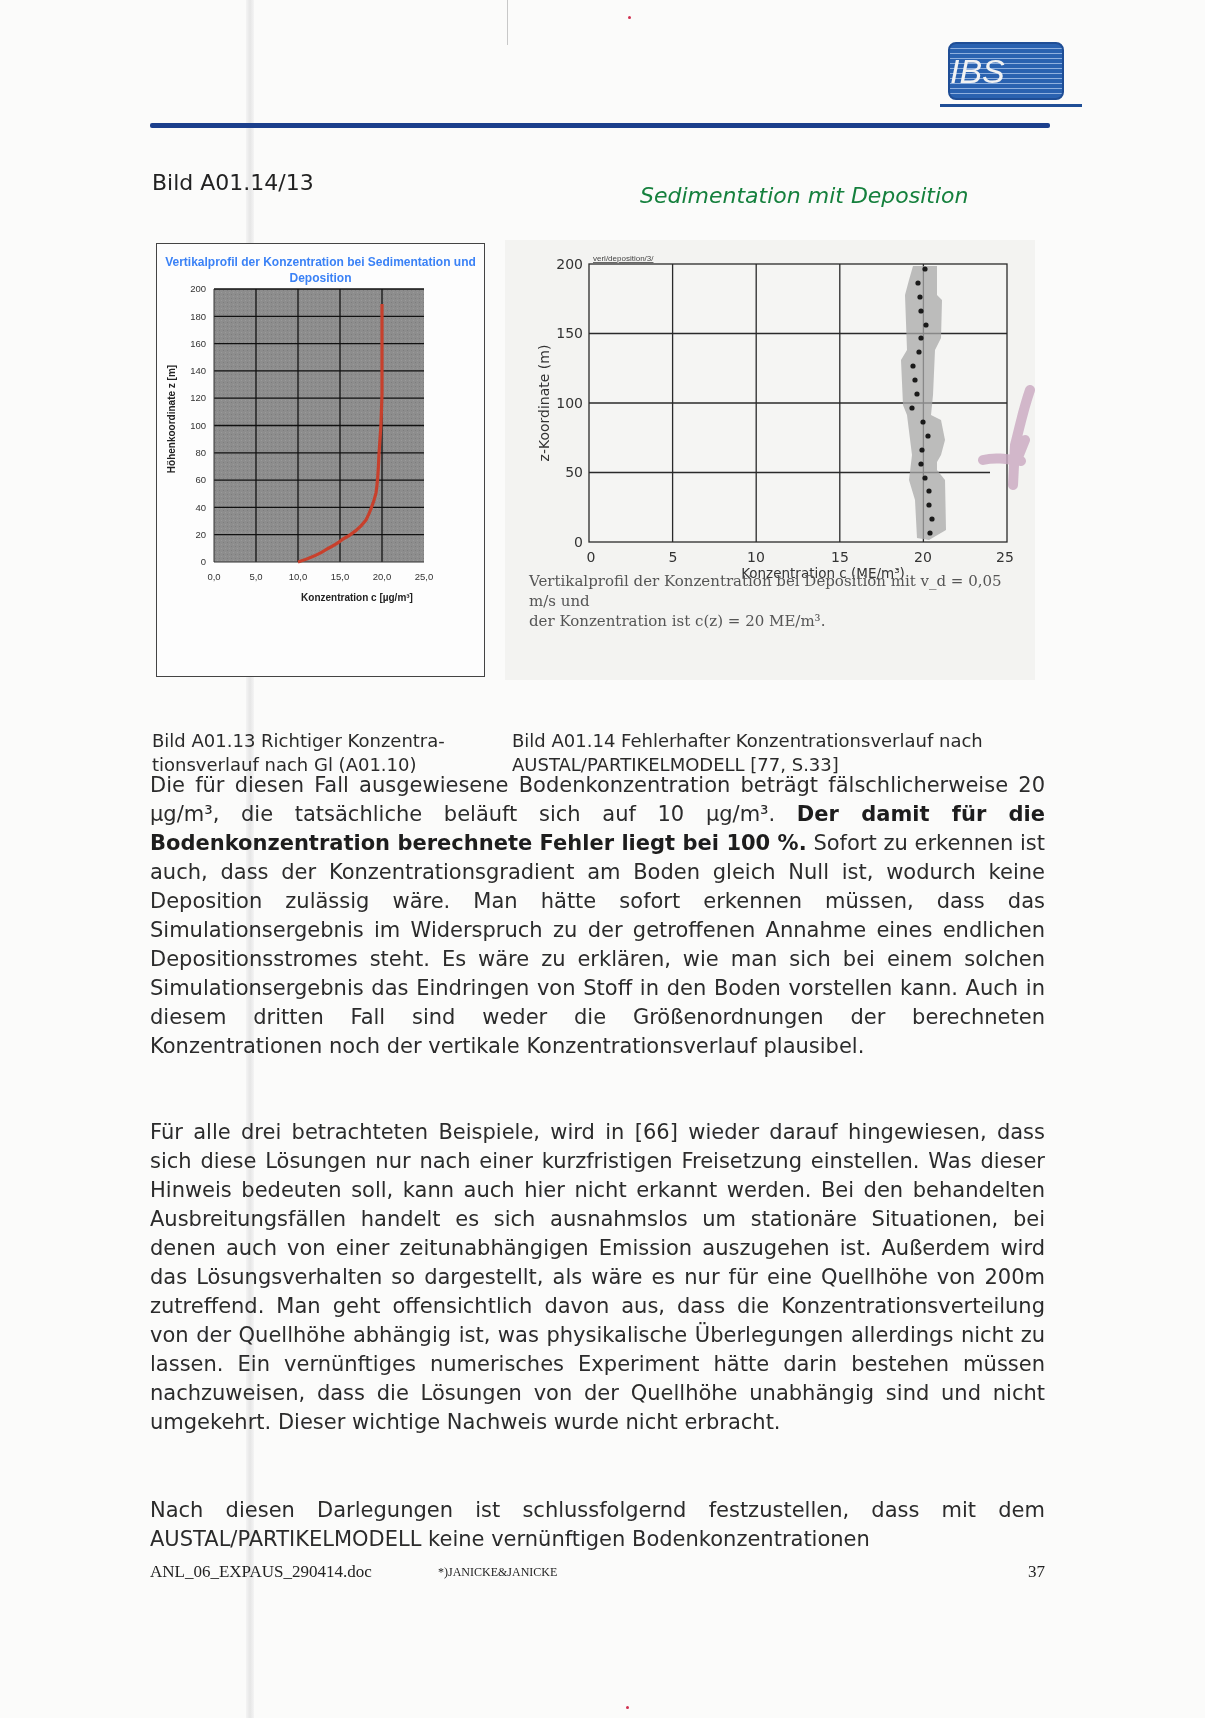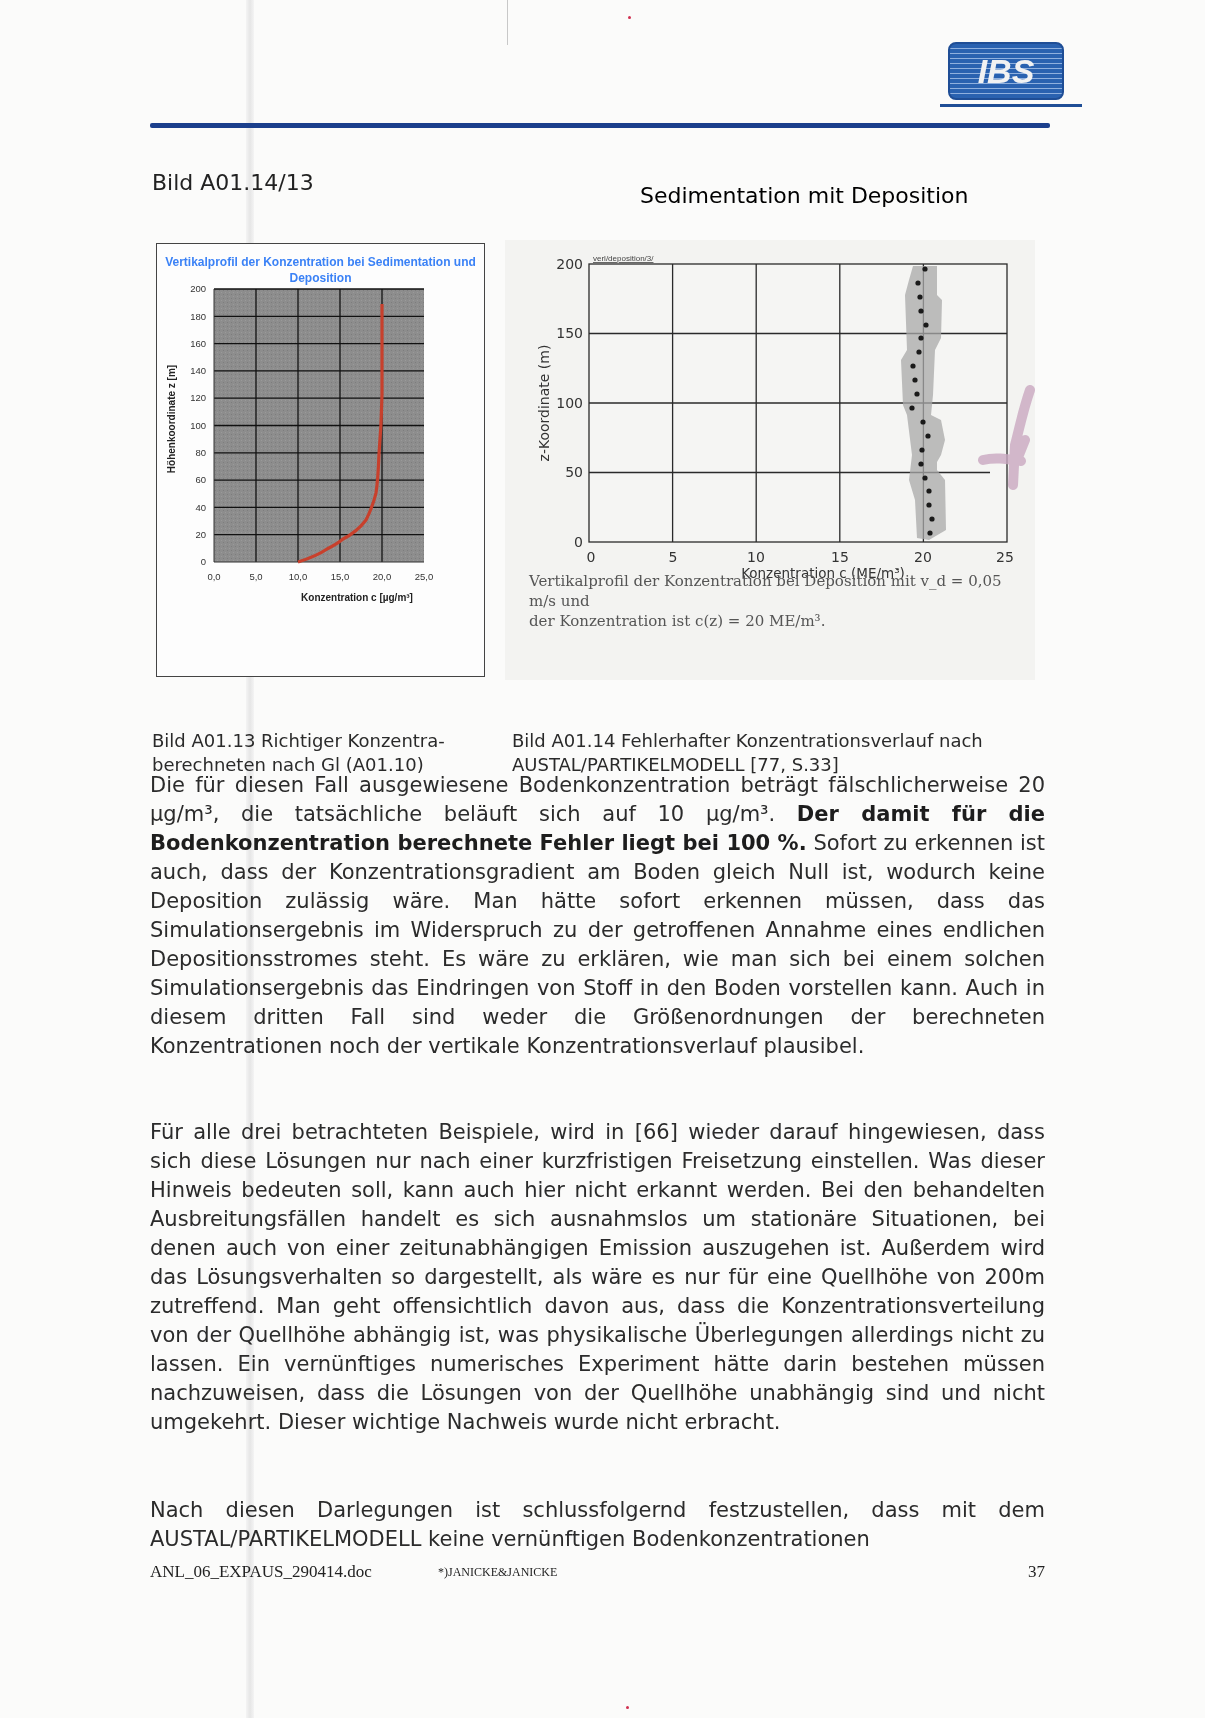--- a/index.html
+++ b/index.html
@@ -13,28 +13,28 @@
   .scan-line { position: absolute; left: 507px; top: 0; width: 1px; height: 45px; background: #c8c8c8; }
   .logo { position: absolute; left: 940px; top: 40px; width: 130px; height: 60px; }
   .logo-box {
     position: absolute; left: 8px; top: 2px; width: 112px; height: 54px;
     border-radius: 8px; background: #2a62b0;
     background-image: repeating-linear-gradient(180deg, #2a62b0 0px, #2a62b0 4px, #8fb0de 4px, #8fb0de 5px);
     border: 2px solid #1f4e96;
   }
   .logo-text {
     position: absolute; left: 0; top: 0; width: 112px; height: 54px; line-height: 54px;
-    text-align: center; color: #f2f2f2; font-size: 34px; font-style: italic; font-weight: bold;
+    color: #f2f2f2; font-size: 34px; font-style: italic; font-weight: normal;
     font-family: "Liberation Sans", sans-serif;
   }
   .logo-base { position: absolute; left: 0; top: 64px; width: 142px; height: 3px; background: #1f4e96; }
   .header-rule { position: absolute; left: 150px; top: 123px; width: 900px; height: 5px; background: #1b3f8c; border-radius: 2px; }
 
   .fig-label-left { position: absolute; left: 152px; top: 170px; font-size: 22px; color: #222; }
-  .fig-label-right { position: absolute; left: 640px; top: 183px; font-size: 22px; color: #000000; }
+  .fig-label-right { position: absolute; left: 640px; top: 183px; font-size: 22px; color: #15803d; font-style: italic; }
 
   .chart-left-frame { position: absolute; left: 156px; top: 243px; width: 327px; height: 432px; border: 1.5px solid #444; background: #fdfdfd; }
   .chart-left-title { position: absolute; left: 0; top: 10px; width: 327px; text-align: center; font-size: 12px; font-weight: bold; line-height: 16px; color: #3b82f6; font-family: "Liberation Sans", sans-serif; }
   .caption { position: absolute; font-size: 18px; line-height: 24px; color: #2a2a2a; margin-top: 48px; }
 
   .chart-right-wrap { position: absolute; left: 505px; top: 240px; width: 530px; height: 440px; background: #f3f3f1; }
   .bild8 { position: absolute; left: 24px; top: 331px; width: 500px; font-family: "DejaVu Serif", serif; font-size: 15px; line-height: 20px; color: #555; }
 
   .para { position: absolute; left: 150px; width: 895px; font-size: 21px; line-height: 29px; text-align: justify; color: #2b2b2b; margin-top: 12px; }
   .para b { font-weight: bold; color: #1d1d1d; }
@@ -121,21 +121,21 @@
       <text x="225" y="336">20,0</text>
       <text x="267" y="336">25,0</text>
     </g>
     <text x="200" y="357" text-anchor="middle" font-family="Liberation Sans, sans-serif" font-size="10" font-weight="bold" fill="#222">Konzentration c [µg/m³]</text>
     <text transform="translate(18,175) rotate(-90)" text-anchor="middle" font-family="Liberation Sans, sans-serif" font-size="10" font-weight="bold" fill="#222">Höhenkoordinate z [m]</text>
   </svg>
 </div>
 
 <div class="caption" style="left:152px;top:681px;">
   <div>Bild A01.13 Richtiger Konzentra-</div>
-  <div>berechneten nach Gl (A01.10)</div>
+  <div>tionsverlauf nach Gl (A01.10)</div>
 </div>
 
 <div class="chart-right-wrap">
   <svg width="530" height="340" style="position:absolute;left:0;top:0;">
 
     <rect x="84" y="24" width="418" height="278" fill="#f5f5f3"></rect>
     <text x="88" y="21" font-family="Liberation Sans, sans-serif" font-size="8" fill="#444" text-decoration="underline">verl/deposition/3/</text>
     <g stroke="#2a2a2a" stroke-width="1.3">
       <rect x="84" y="24" width="418" height="278" fill="none"></rect>
       <line x1="84" y1="93.5" x2="502" y2="93.5"></line>

